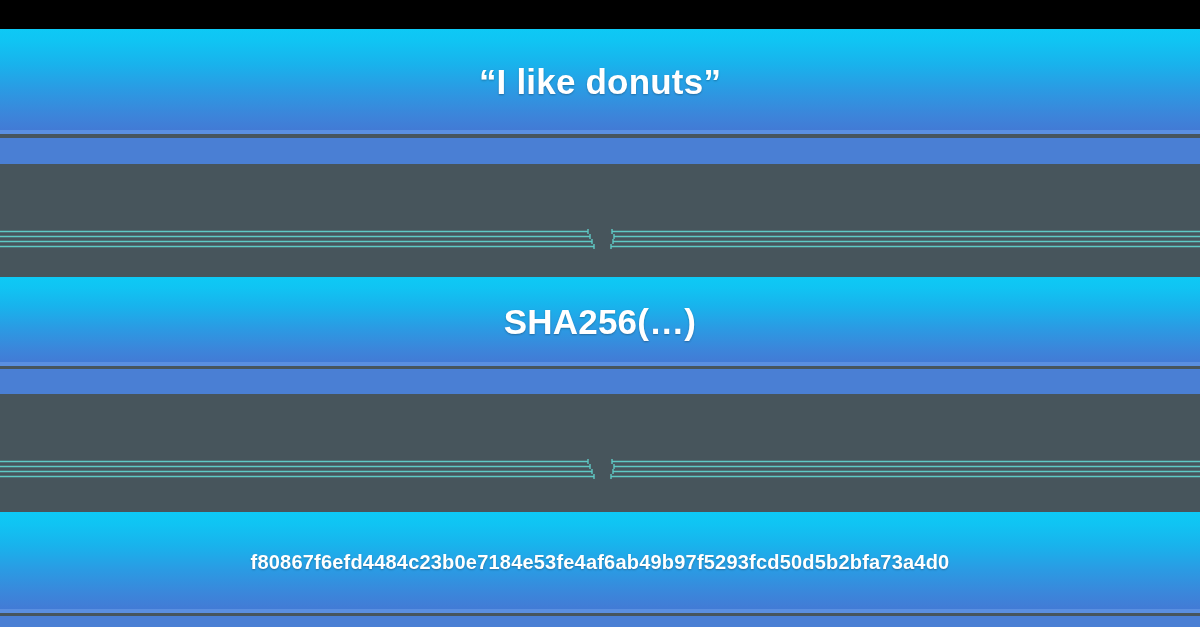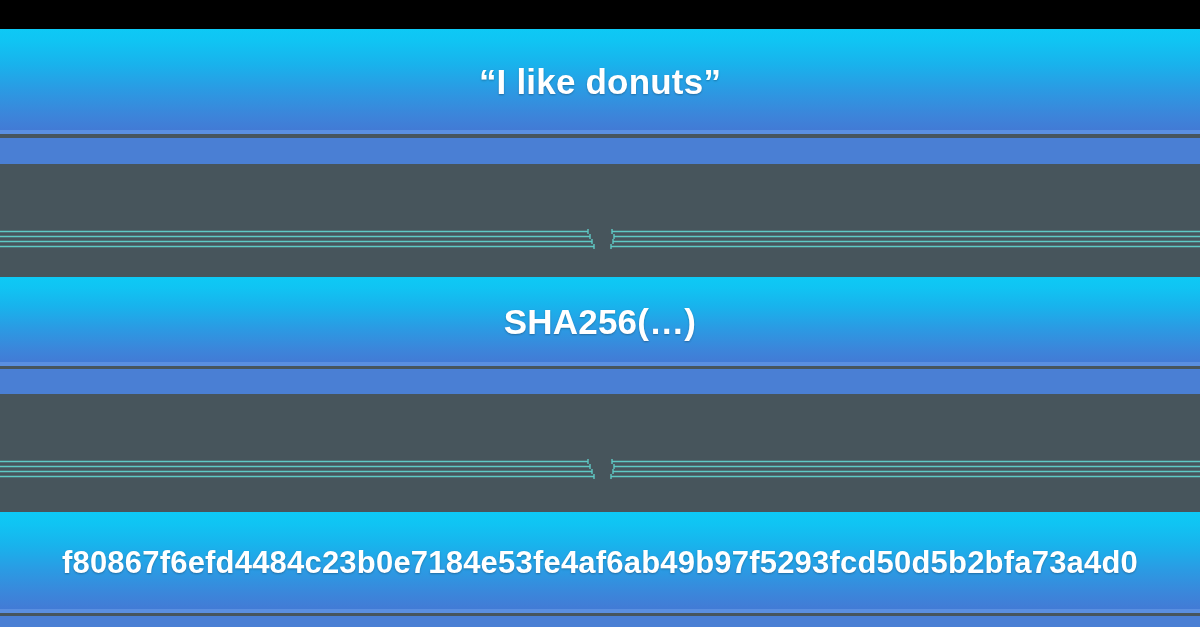--- a/index.html
+++ b/index.html
@@ -84,21 +84,21 @@
   #refl-plaintext{ top: 138px; height: 26px; }
 
   #box-function  { top: 277px; height: 89px; }
   #refl-function { top: 369px; height: 25px; }
 
   #box-digest    { top: 512px; height: 101px; }
   #refl-digest   { top: 616px; height: 11px; }
 
   .label-plaintext { font-size: 35px; }
   .label-function  { font-size: 35px; }
-  .label-digest    { font-size: 31px; }
+  .label-digest    { font-size: 20px; }
 
   
   .arrow {
     position: absolute;
     left: 0;
     width: 1200px;
     height: 40px;
     z-index: 8;
   }
   #arrow-1 { top: 218px; }

